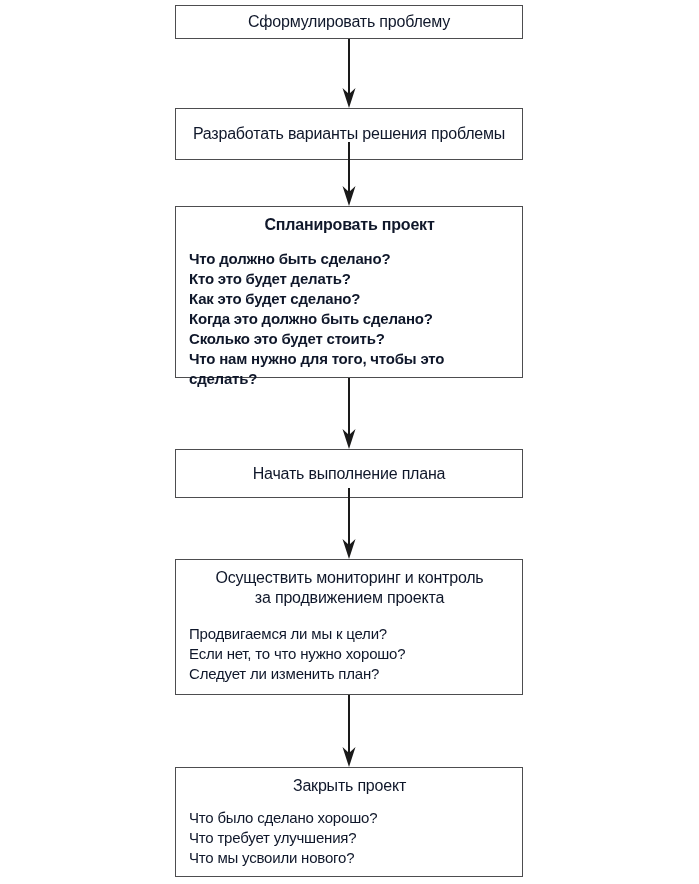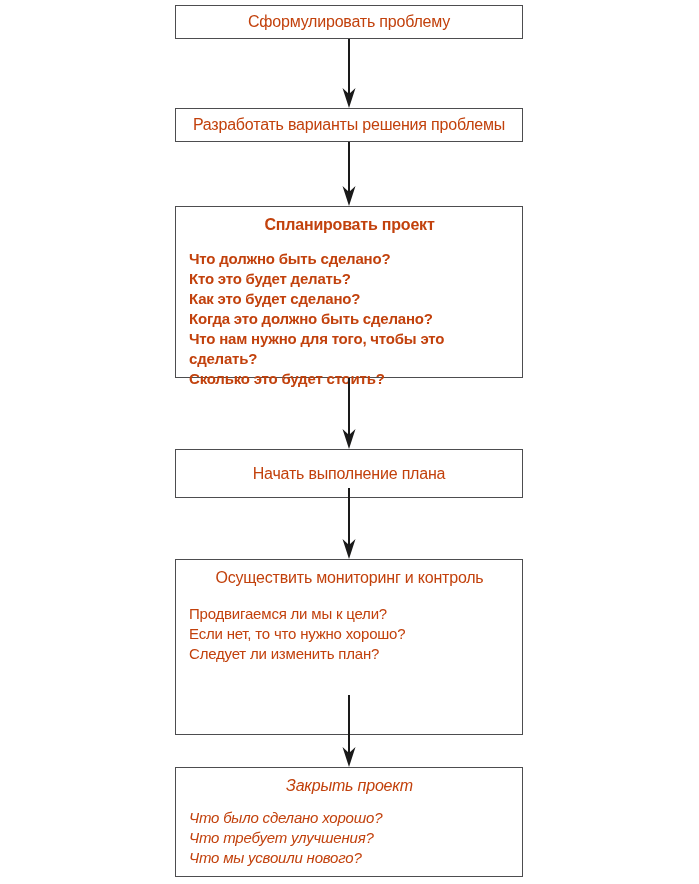--- a/index.html
+++ b/index.html
@@ -6,21 +6,21 @@
     margin: 0;
     padding: 0;
     background: #ffffff;
   }
   .canvas {
     position: relative;
     width: 699px;
     height: 884px;
     background: #ffffff;
     font-family: "Liberation Sans", sans-serif;
-    color: #c2410c;
+    color: #0f172a;
     overflow: hidden;
   }
   .box {
     position: absolute;
     left: 175px;
     width: 348px;
     box-sizing: border-box;
     background: #ffffff;
     border: 1.5px solid #4d4d4f;
   }
@@ -87,40 +87,40 @@
     <div class="step-title">Сформулировать проблему</div>
   </div>
 
   <div class="arrow" style="top:39px;height:69px;">
     <div class="shaft"></div>
     <svg class="head" viewBox="0 0 14 20">
       <polygon points="7,20 0.5,0 7,6 13.5,0" fill="#1a1a1a"></polygon>
     </svg>
   </div>
 
-  <div class="box centered" style="top:108px;height:34px;">
+  <div class="box centered" style="top:108px;height:52px;">
     <div class="step-title">Разработать варианты решения проблемы</div>
   </div>
 
   <div class="arrow" style="top:142px;height:64px;">
     <div class="shaft"></div>
     <svg class="head" viewBox="0 0 14 20">
       <polygon points="7,20 0.5,0 7,6 13.5,0" fill="#1a1a1a"></polygon>
     </svg>
   </div>
 
   <div class="box detail" style="top:206px;height:172px;font-weight:bold;">
     <div class="step-title">Спланировать проект</div>
     <div class="questions">
       <div class="question">Что должно быть сделано?</div>
       <div class="question">Кто это будет делать?</div>
       <div class="question">Как это будет сделано?</div>
       <div class="question">Когда это должно быть сделано?</div>
+      <div class="question">Сколько это будет стоить?</div>
       <div class="question">Что нам нужно для того, чтобы это сделать?</div>
-      <div class="question">Сколько это будет стоить?</div>
     </div>
   </div>
 
   <div class="arrow" style="top:378px;height:71px;">
     <div class="shaft"></div>
     <svg class="head" viewBox="0 0 14 20">
       <polygon points="7,20 0.5,0 7,6 13.5,0" fill="#1a1a1a"></polygon>
     </svg>
   </div>
 
@@ -128,37 +128,38 @@
     <div class="step-title">Начать выполнение плана</div>
   </div>
 
   <div class="arrow" style="top:488px;height:71px;">
     <div class="shaft"></div>
     <svg class="head" viewBox="0 0 14 20">
       <polygon points="7,20 0.5,0 7,6 13.5,0" fill="#1a1a1a"></polygon>
     </svg>
   </div>
 
-  <div class="box detail" style="top:559px;height:176px;">
+  <div class="box detail" style="top:559px;height:136px;">
     <div class="step-title">Осуществить мониторинг и контроль</div>
+    <div class="step-title">за продвижением проекта</div>
     <div class="questions mid">
       <div class="question">Продвигаемся ли мы к цели?</div>
       <div class="question">Если нет, то что нужно хорошо?</div>
       <div class="question">Следует ли изменить план?</div>
     </div>
   </div>
 
   <div class="arrow" style="top:695px;height:72px;">
     <div class="shaft"></div>
     <svg class="head" viewBox="0 0 14 20">
       <polygon points="7,20 0.5,0 7,6 13.5,0" fill="#1a1a1a"></polygon>
     </svg>
   </div>
 
-  <div class="box detail" style="top:767px;height:110px;font-style:italic;">
+  <div class="box detail" style="top:767px;height:110px;">
     <div class="step-title">Закрыть проект</div>
     <div class="questions tight">
       <div class="question">Что было сделано хорошо?</div>
       <div class="question">Что требует улучшения?</div>
       <div class="question">Что мы усвоили нового?</div>
     </div>
   </div>
 
 </div>
 

